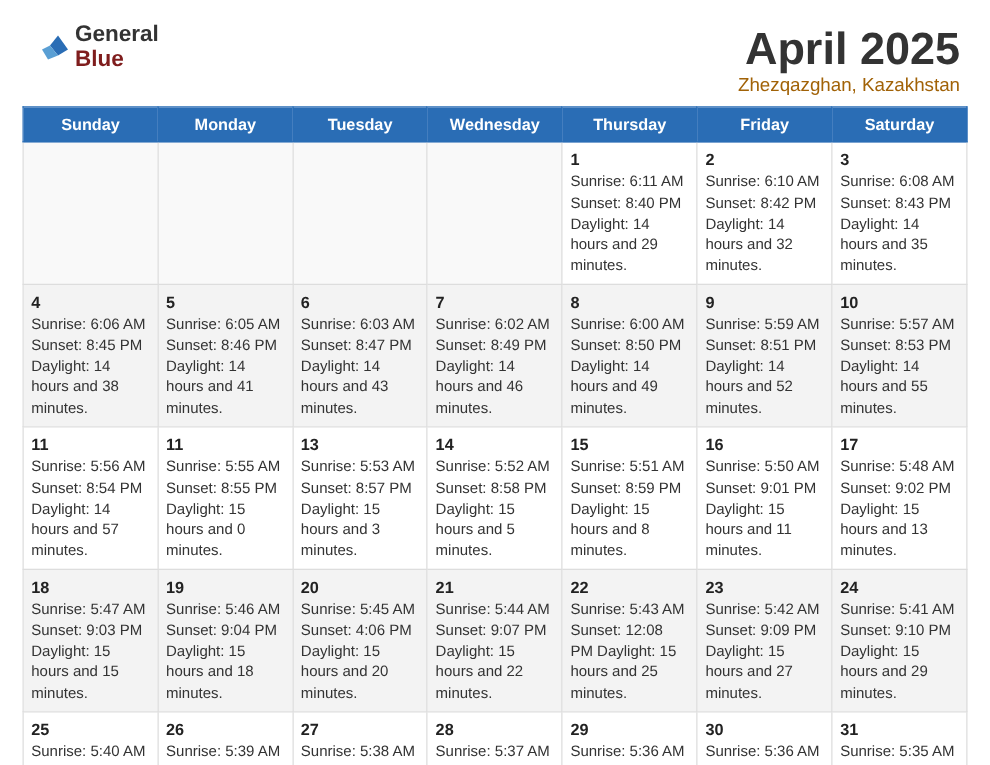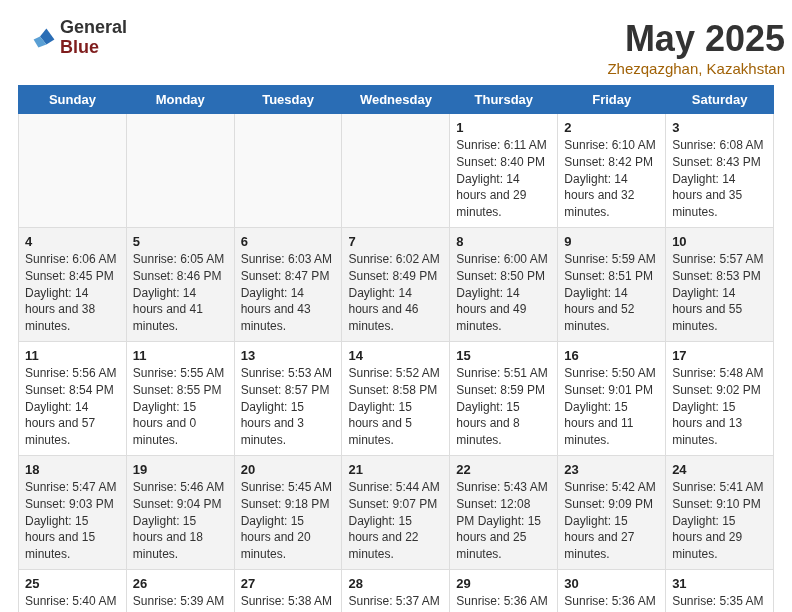--- a/index.html
+++ b/index.html
@@ -6,21 +6,21 @@
     body {
       font-family: Arial, sans-serif;
       background: #fff;
       width: 792px;
       min-height: 612px;
     }
     .header {
       display: flex;
       align-items: flex-start;
       justify-content: space-between;
-      padding: 18px 7px 8px 24px;
+      padding: 18px 24px 8px 24px;
     }
     .logo {
       display: flex;
       align-items: center;
     }
     .logo-text {
       display: flex;
       flex-direction: column;
       line-height: 1.1;
     }
@@ -108,21 +108,21 @@
     <svg class="logo-icon" viewBox="0 0 40 40">
       <polygon points="28,8 38,22 28,28 20,18" fill="#2a6db5"></polygon>
       <polygon points="20,18 28,28 18,32 12,22" fill="#5a9fd4"></polygon>
     </svg>
     <div class="logo-text">
       <span class="logo-general">General</span>
       <span class="logo-blue">Blue</span>
     </div>
   </div>
   <div class="title-block">
-    <div class="title-month">May 2025</div>
+    <div class="title-month">April 2025</div>
     <div class="title-location">Zhezqazghan, Kazakhstan</div>
   </div>
 </div>
 
 <div class="calendar-wrapper">
   <table>
     <thead>
       <tr>
       <th>Sunday</th>
           <th>Monday</th>
@@ -274,21 +274,21 @@
           <td>
             <span class="day-num">19</span>
             <div class="day-info">Sunrise: 5:46 AM
 Sunset: 9:04 PM
 Daylight: 15 hours
 and 18 minutes.</div>
           </td>
           <td>
             <span class="day-num">20</span>
             <div class="day-info">Sunrise: 5:45 AM
-Sunset: 9:18 PM
+Sunset: 4:06 PM
 Daylight: 15 hours
 and 20 minutes.</div>
           </td>
           <td>
             <span class="day-num">21</span>
             <div class="day-info">Sunrise: 5:44 AM
 Sunset: 9:07 PM
 Daylight: 15 hours
 and 22 minutes.</div>
           </td>

